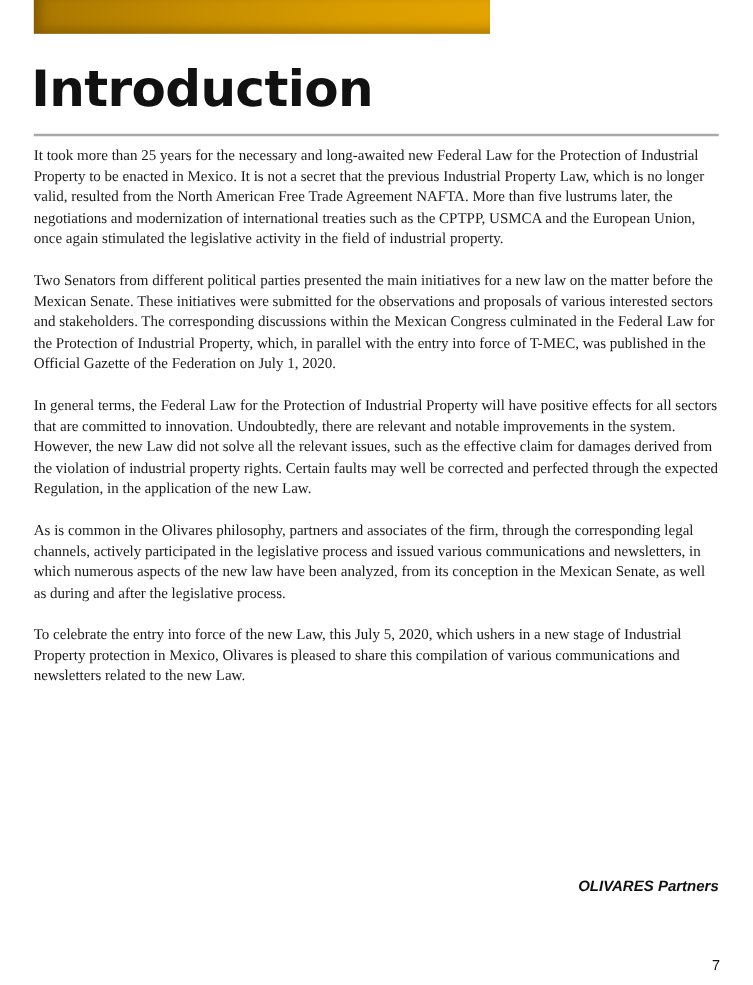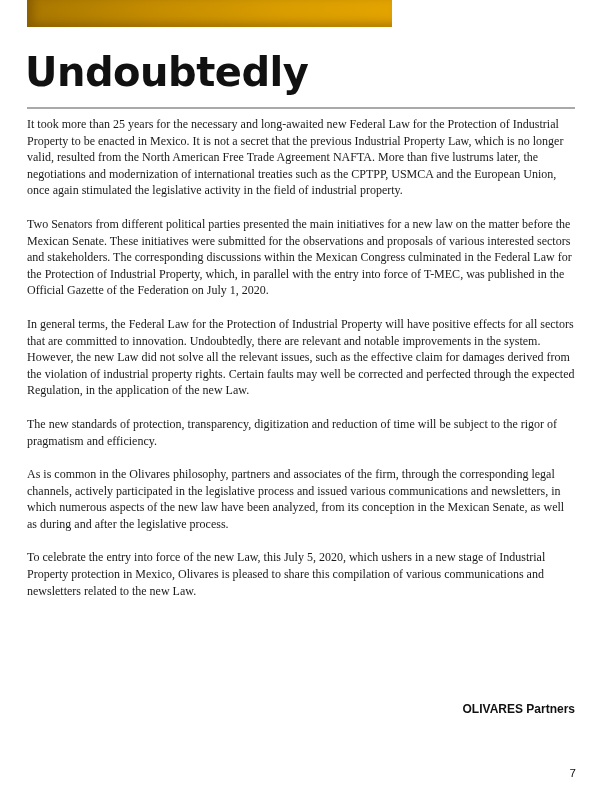--- a/index.html
+++ b/index.html
@@ -20,37 +20,36 @@
     }
     .body-text {
       position: absolute; left: 27px; top: 116px; width: 548px;
       font-family: Liberation Serif, serif; font-size: 12px;
       line-height: 16.6px; color: #1a1a1a;
     }
     .body-text p { margin: 0 0 17px 0; }
     .signature {
       position: absolute; right: 27px; top: 702px;
       font-family: "Liberation Sans", sans-serif; font-weight: bold;
-      font-size: 12px; color: #111111;
+      font-size: 12px; color: #111111; font-style: italic;
     }
     .page-number {
       position: absolute; right: 26px; top: 767px;
       font-family: "Liberation Sans", sans-serif; font-size: 11.5px; color: #111111;
     }
   </style>
 </head>
 <body>
 
 <div class="banner"></div>
-<h1 class="title">Undoubtedly</h1>
+<h1 class="title">Introduction</h1>
 <hr class="rule">
 
 <div class="body-text">
   <p>It took more than 25 years for the necessary and long-awaited new Federal Law for the Protection of Industrial Property to be enacted in Mexico. It is not a secret that the previous Industrial Property Law, which is no longer valid, resulted from the North American Free Trade Agreement NAFTA. More than five lustrums later, the negotiations and modernization of international treaties such as the CPTPP, USMCA and the European Union, once again stimulated the legislative activity in the field of industrial property.</p>
   <p>Two Senators from different political parties presented the main initiatives for a new law on the matter before the Mexican Senate. These initiatives were submitted for the observations and proposals of various interested sectors and stakeholders. The corresponding discussions within the Mexican Congress culminated in the Federal Law for the Protection of Industrial Property, which, in parallel with the entry into force of T-MEC, was published in the Official Gazette of the Federation on July 1, 2020.</p>
   <p>In general terms, the Federal Law for the Protection of Industrial Property will have positive effects for all sectors that are committed to innovation. Undoubtedly, there are relevant and notable improvements in the system. However, the new Law did not solve all the relevant issues, such as the effective claim for damages derived from the violation of industrial property rights. Certain faults may well be corrected and perfected through the expected Regulation, in the application of the new Law.</p>
-  <p>The new standards of protection, transparency, digitization and reduction of time will be subject to the rigor of pragmatism and efficiency.</p>
   <p>As is common in the Olivares philosophy, partners and associates of the firm, through the corresponding legal channels, actively participated in the legislative process and issued various communications and newsletters, in which numerous aspects of the new law have been analyzed, from its conception in the Mexican Senate, as well as during and after the legislative process.</p>
   <p>To celebrate the entry into force of the new Law, this July 5, 2020, which ushers in a new stage of Industrial Property protection in Mexico, Olivares is pleased to share this compilation of various communications and newsletters related to the new Law.</p>
 </div>
 
 <div class="signature">OLIVARES Partners</div>
 <div class="page-number">7</div>
 
 </body></html>

